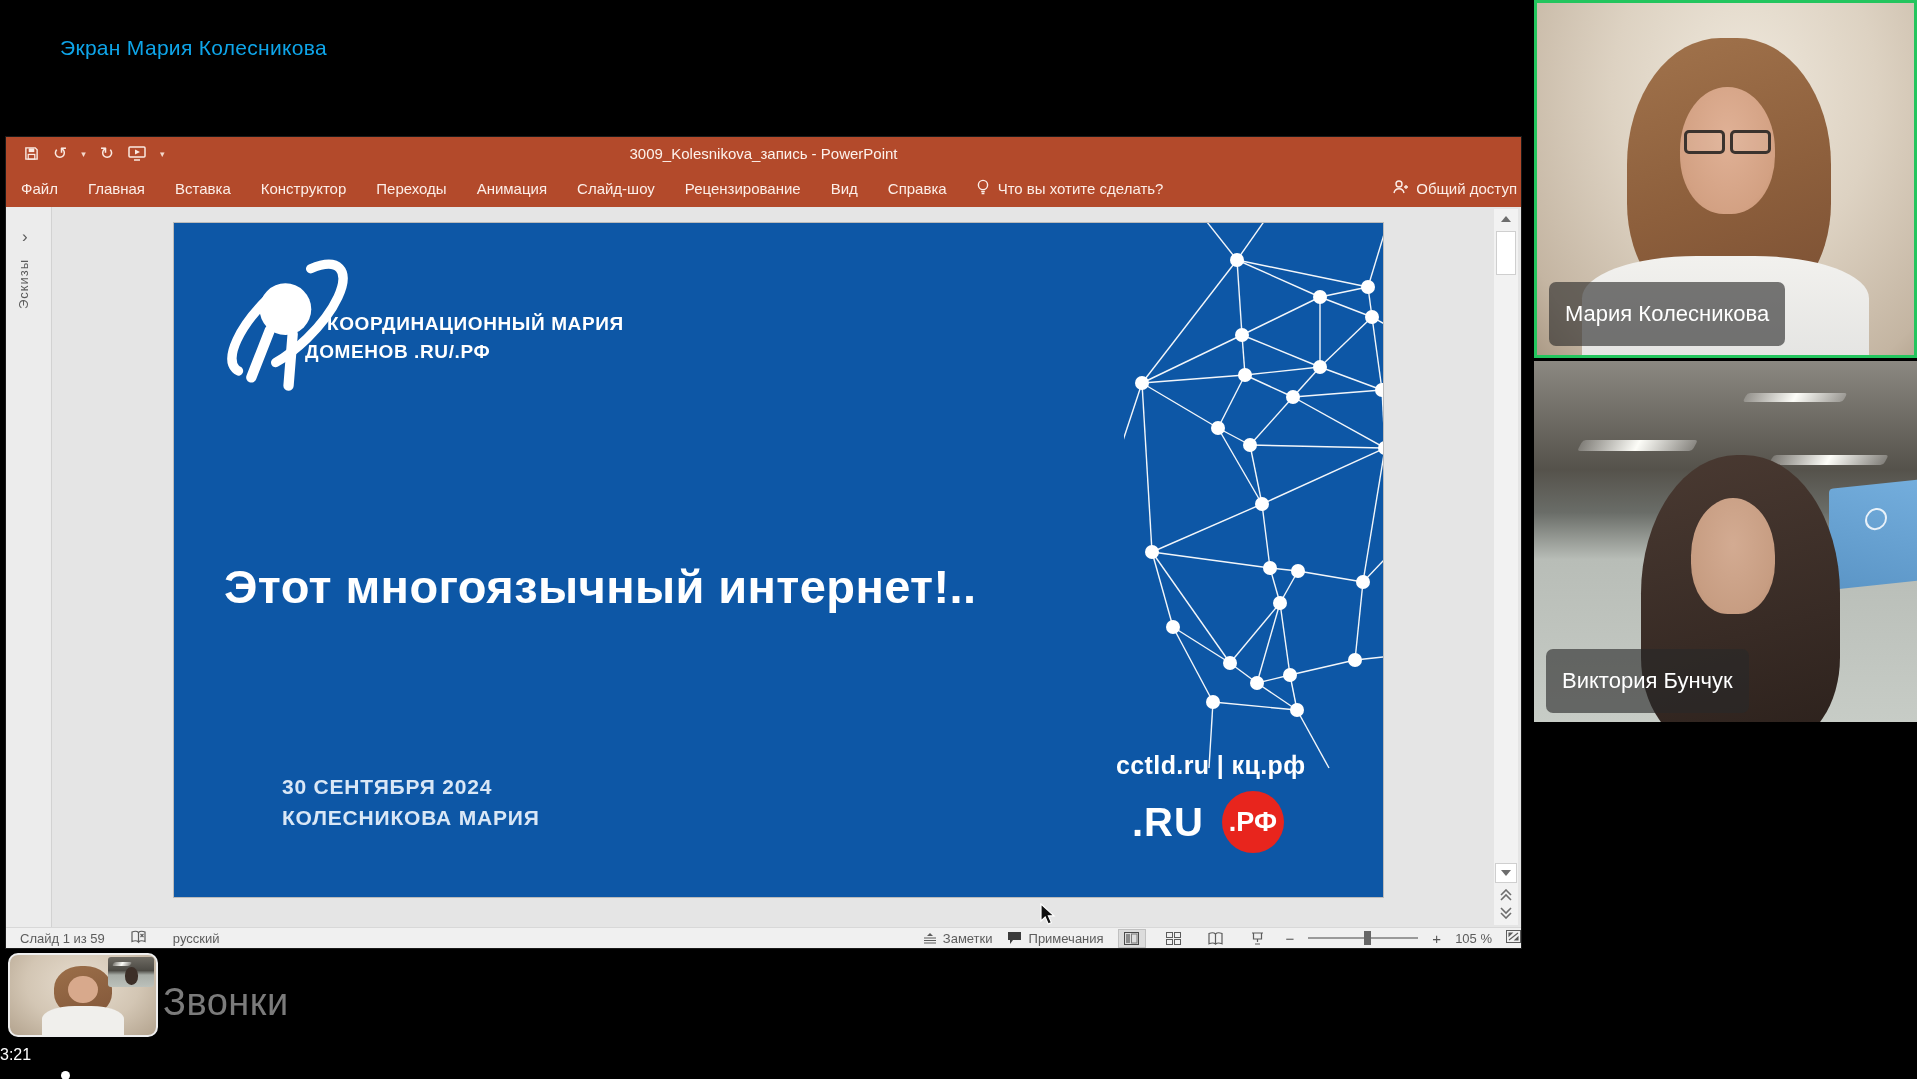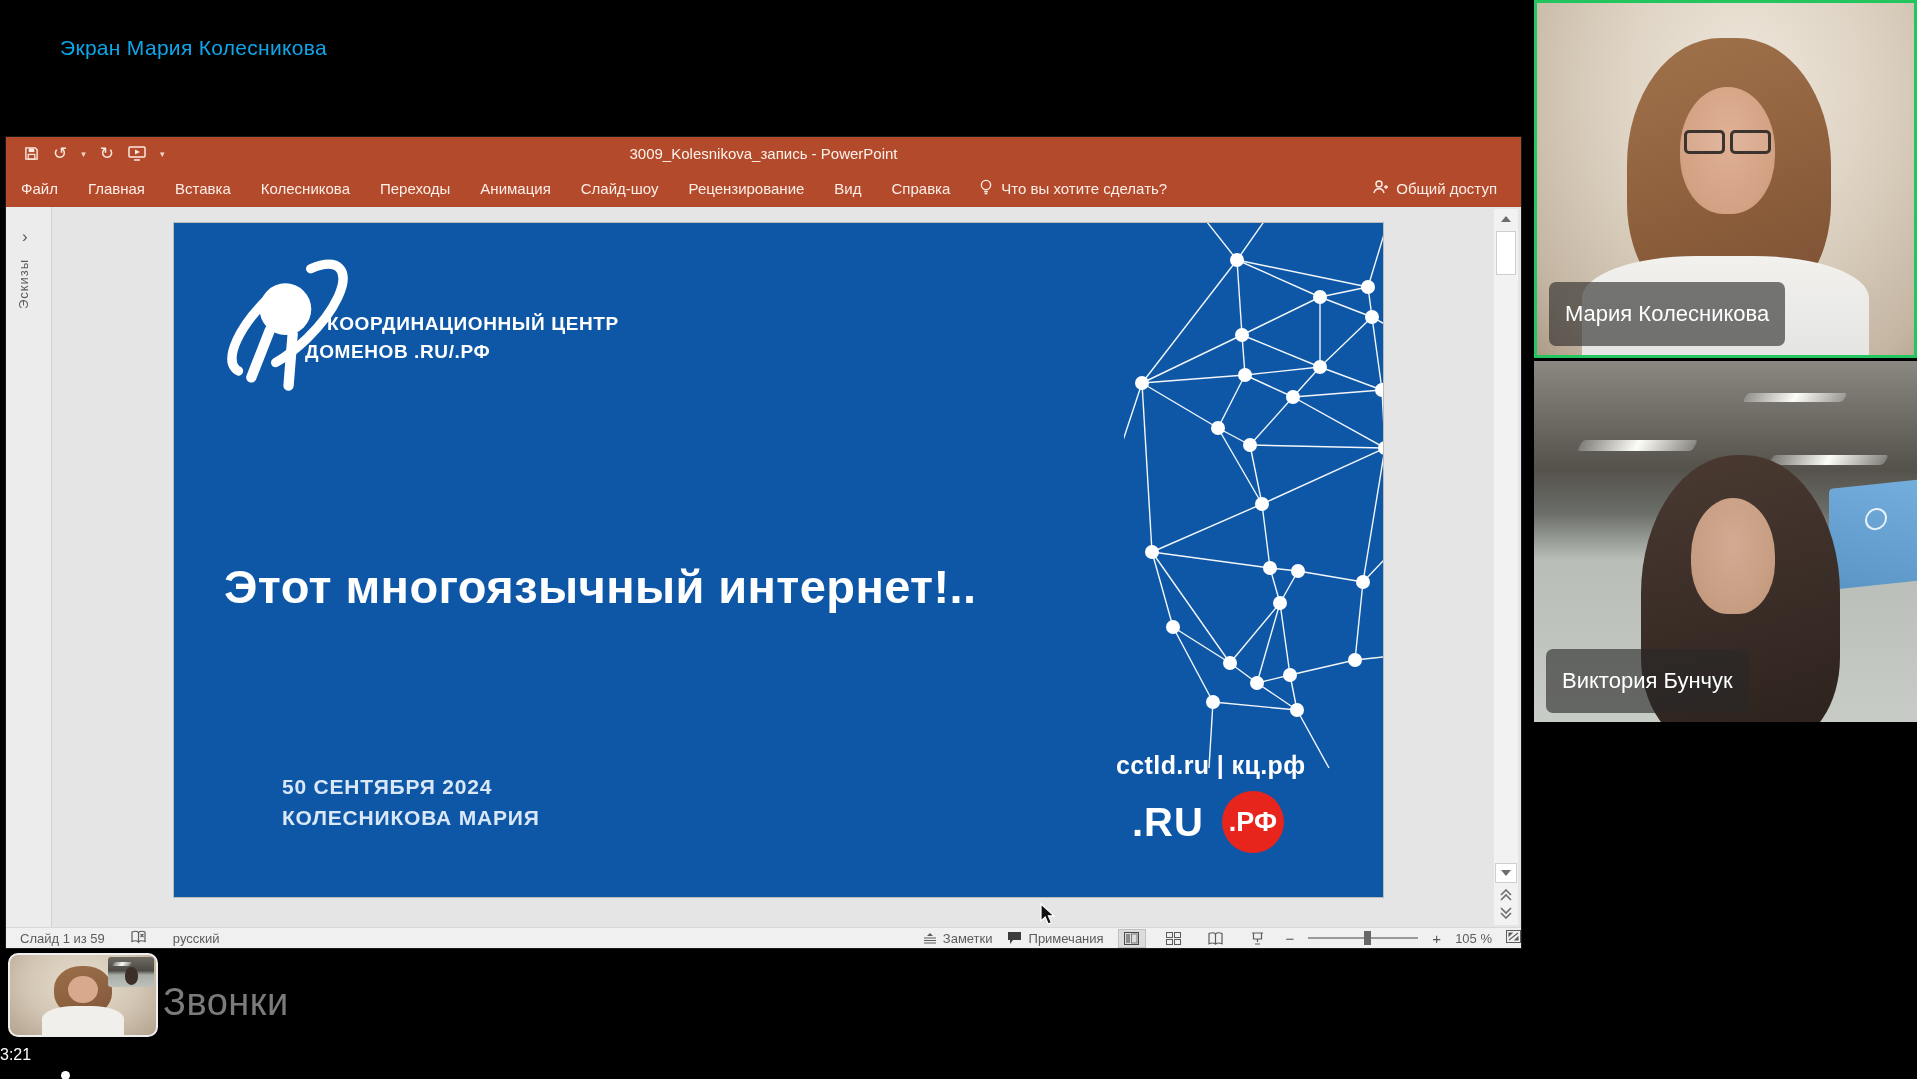--- a/index.html
+++ b/index.html
@@ -34,21 +34,21 @@
   .ic-ribbonbox::after{content:"";position:absolute;left:4px;top:2px;width:5px;height:5px;
     border-left:1.5px solid #f6ded4;border-top:1.5px solid #f6ded4;transform:rotate(45deg);}
   .ic-restore{width:11px;height:11px;border:1.5px solid #f6ded4;position:relative;}
   .ic-restore::after{content:"";position:absolute;left:2px;top:-5px;width:11px;height:11px;
     border-top:1.5px solid #f6ded4;border-right:1.5px solid #f6ded4;}
 
   .pp-tabs{left:0;top:33px;width:100%;height:37px;background:var(--ribbon);
     display:flex;align-items:center;color:#fceee8;font-size:15px;}
   .tab{padding:0 15px;height:100%;display:flex;align-items:center;white-space:nowrap;}
   .tellme{display:flex;align-items:center;gap:8px;padding:0 14px;white-space:nowrap;}
-  .tabs-right{margin-left:auto;display:flex;align-items:center;gap:8px;padding-right:24px;white-space:nowrap;}
+  .tabs-right{margin-left:auto;display:flex;align-items:center;gap:8px;padding-right:4px;white-space:nowrap;}
 
   
   .doc-area{left:0;top:70px;width:1515px;height:720px;background:var(--canvas);overflow:hidden;}
   .thumb-pane{left:0;top:0;width:46px;height:100%;background:#ececec;border-right:1px solid #d2d2d2;}
   .pane-chevron{left:16px;top:20px;color:#5b5b5b;font-size:17px;}
   .pane-label{left:10px;top:52px;color:#5b5b5b;font-size:13px;writing-mode:vertical-rl;
     transform:rotate(180deg);letter-spacing:1px;}
 
   
   .slide{left:168px;top:16px;width:1209px;height:674px;background:var(--slide-blue);
@@ -154,21 +154,21 @@
       </span>
       <span class="caret">▾</span>
     </div>
     <div class="pp-title">3009_Kolesnikova_запись  -  PowerPoint</div>
   </div>
 
   <div class="abs pp-tabs">
     <span class="tab">Файл</span>
     <span class="tab">Главная</span>
     <span class="tab">Вставка</span>
-    <span class="tab">Колесникова</span>
+    <span class="tab">Конструктор</span>
     <span class="tab">Переходы</span>
     <span class="tab">Анимация</span>
     <span class="tab">Слайд-шоу</span>
     <span class="tab">Рецензирование</span>
     <span class="tab">Вид</span>
     <span class="tab">Справка</span>
     <span class="tellme">
       <span>
         <svg width="14" height="17" viewBox="0 0 14 17">
             <circle cx="7" cy="6" r="4.6" fill="none" stroke="#fceee8" stroke-width="1.4"></circle>
@@ -287,27 +287,27 @@
           <circle cx="173" cy="487" r="7" fill="#ffffff"></circle>
         </svg>
 
       <svg class="abs" style="left:36px;top:18px;" width="155" height="155" viewBox="0 0 150 150">
         <g transform="rotate(-44 75 75)">
           <ellipse cx="75" cy="75" rx="70" ry="27" fill="none" stroke="#fff" stroke-width="9" stroke-dasharray="118 38 92 42" stroke-linecap="round"></ellipse>
         </g>
         <circle cx="73" cy="66" r="25" fill="#fff"></circle>
         <path d="M58 86 L40 132 M80 90 L76 140" stroke="#fff" stroke-width="10" stroke-linecap="round"></path>
       </svg>
-      <div class="abs slide-logo-text1">КООРДИНАЦИОННЫЙ ЦЕНТР</div>
+      <div class="abs slide-logo-text1">КООРДИНАЦИОННЫЙ МАРИЯ</div>
       <div class="abs slide-logo-text2">ДОМЕНОВ .RU/.РФ</div>
 
       <div class="abs slide-title">Этот многоязычный интернет!..</div>
 
       <div class="abs slide-date">
-        <div>50 СЕНТЯБРЯ 2024</div>
+        <div>30 СЕНТЯБРЯ 2024</div>
         <div>КОЛЕСНИКОВА МАРИЯ</div>
       </div>
 
       <div class="abs slide-site">cctld.ru | кц.рф</div>
       <div class="abs tld-row">
         <span class="tld-ru">.RU</span>
         <span class="tld-rf-circle">
             <span>.РФ</span>
           </span>
       </div>

